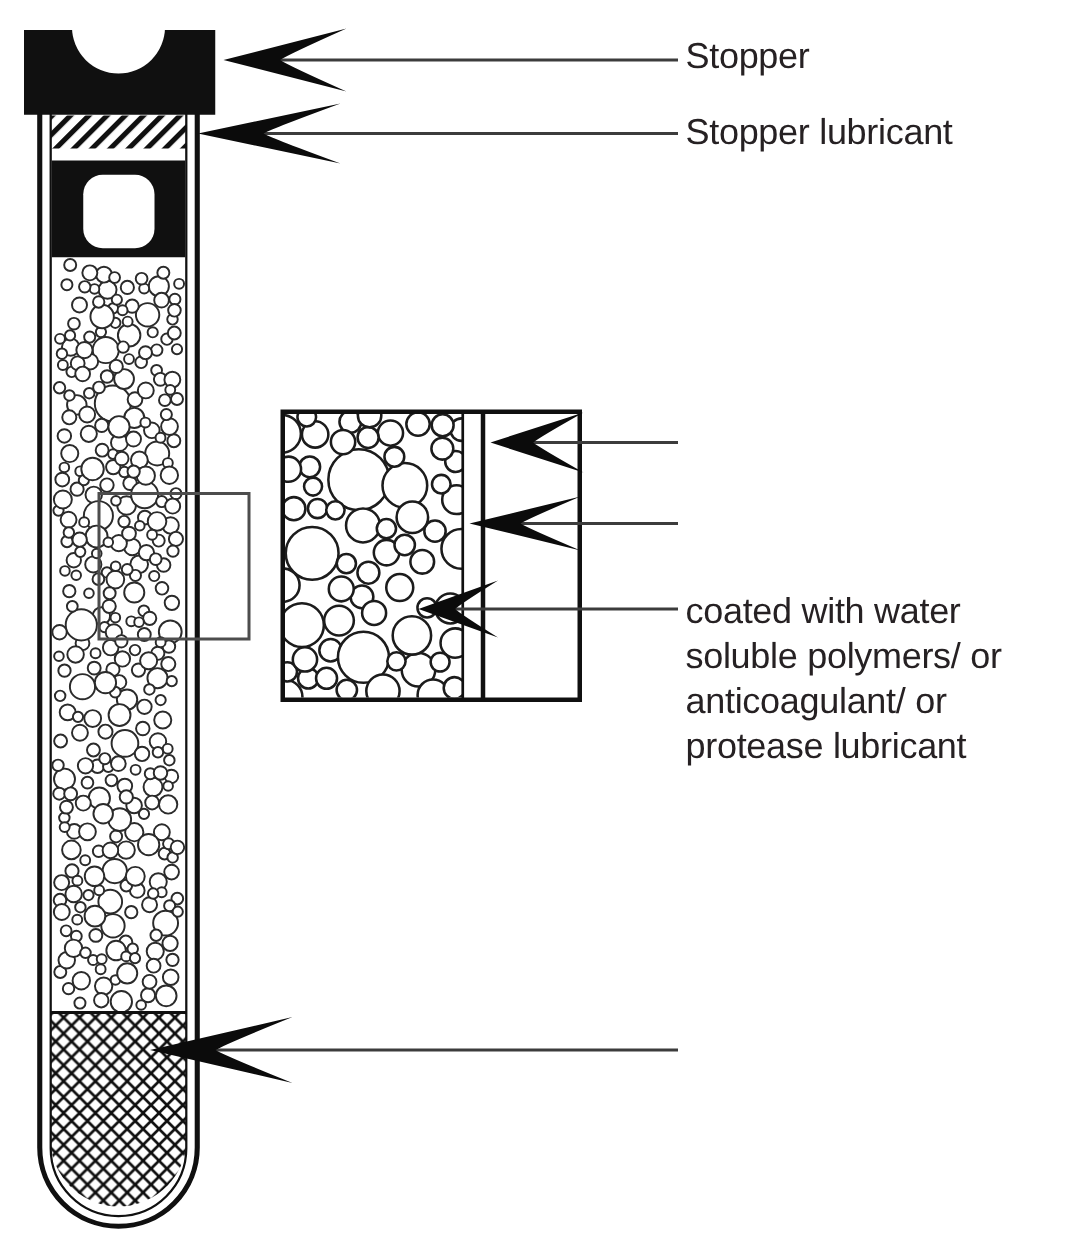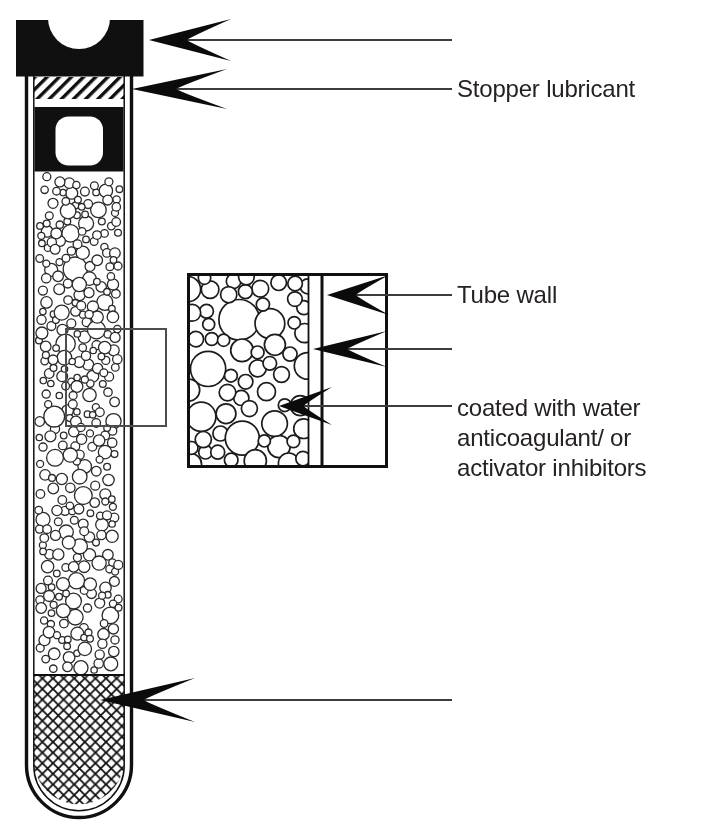--- a/index.html
+++ b/index.html
@@ -479,25 +479,26 @@
           <line x1="22.3" y1="0" x2="173" y2="0" stroke="#3c3c3c" stroke-width="2"></line>
           <path d="M0,0 L53,-19 Q28.1,-3.4 24.4,0 Q28.1,3.4 53,19 Z" fill="#0b0b0b"></path>
         </g>
         <g transform="translate(100,700)">
           <line x1="39.9" y1="0" x2="352" y2="0" stroke="#3c3c3c" stroke-width="2"></line>
           <path d="M0,0 L95,-22 Q50.4,-4.0 43.7,0 Q50.4,4.0 95,22 Z" fill="#0b0b0b"></path>
         </g>
       </g>
   </svg>
 
+  <div class="label" style="left:457px;top:23px">Stopper</div>
 
   <div class="label" style="left:457px;top:74px">Stopper lubricant</div>
 
-  <div class="label" style="left:457px;top:280px">Tube wall</div>
 
 
   <div class="label" style="left:457px;top:393px">
     <div class="line">coated with water</div>
+    <div class="line">soluble polymers/ or</div>
     <div class="line">anticoagulant/ or</div>
-    <div class="line">activator inhibitors</div>
+    <div class="line">protease lubricant</div>
   </div>
 
 </div>
 
 </body></html>

